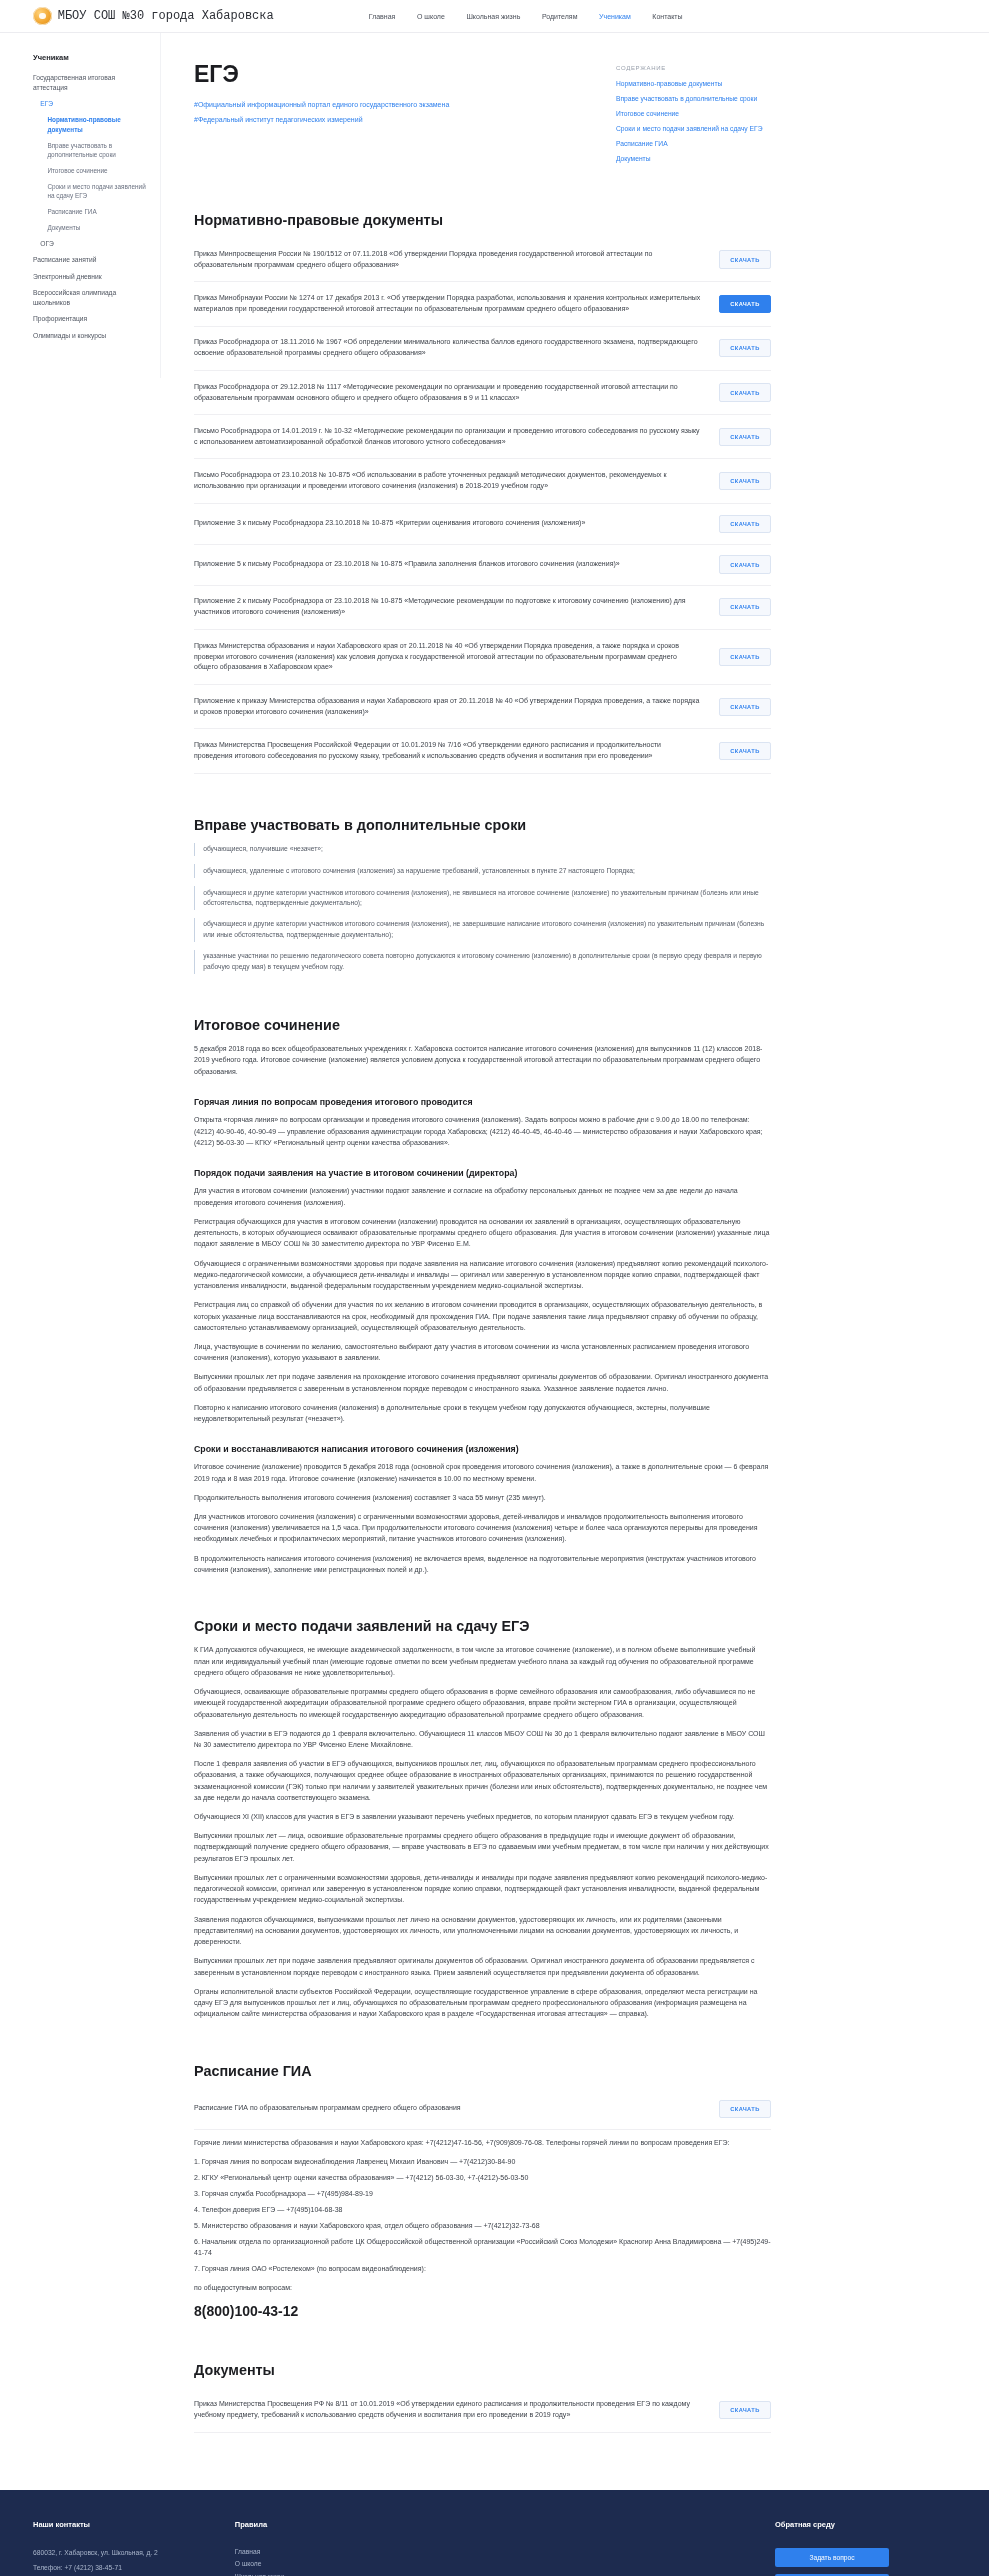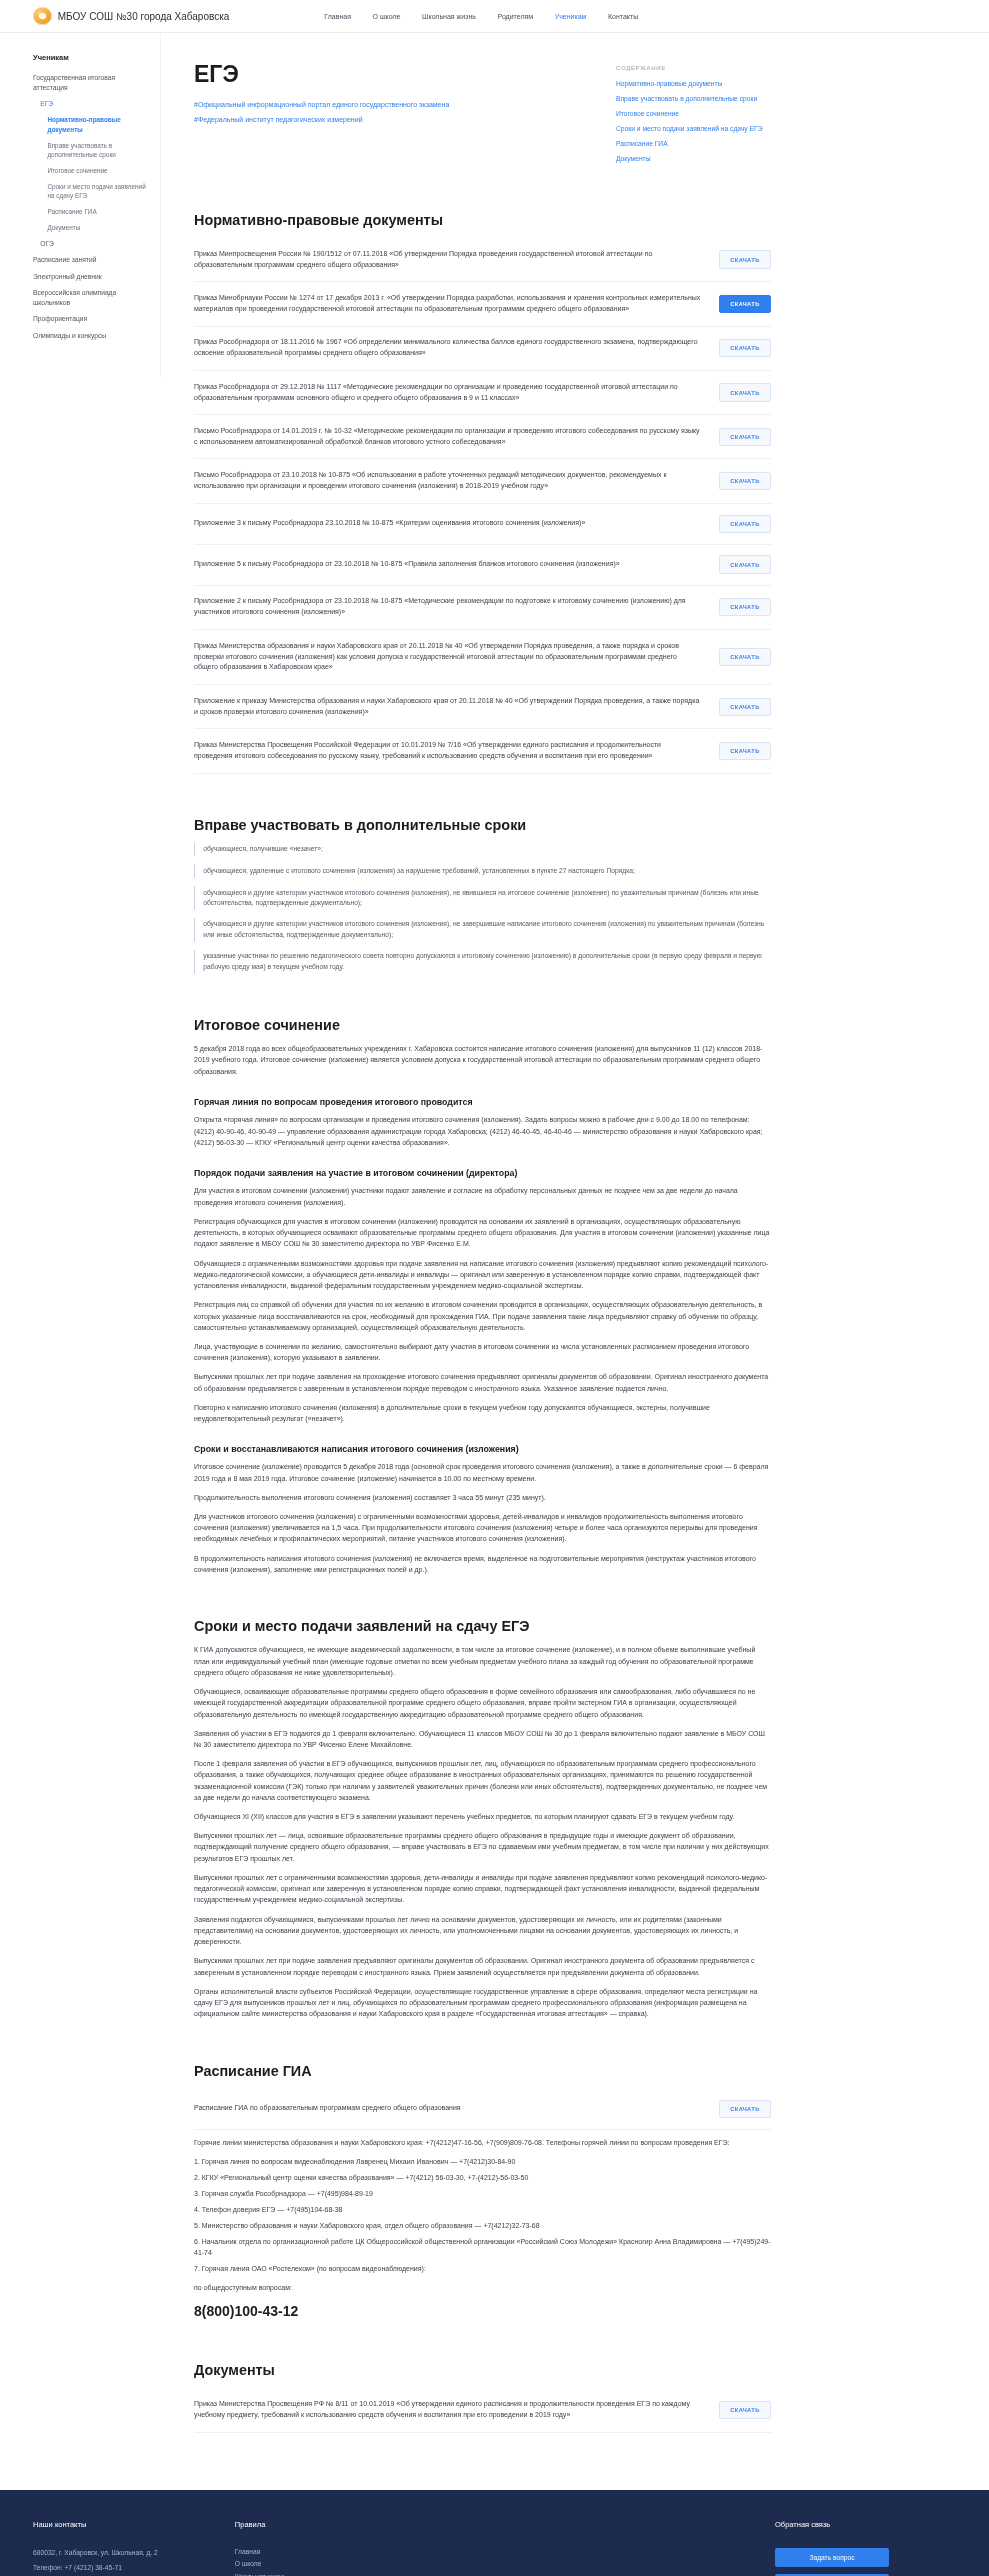--- a/index.html
+++ b/index.html
@@ -6,21 +6,21 @@
   html, body { margin:0; padding:0; }
   body { width:989px; background:#ffffff; color:#333; font-family:"Liberation Sans","DejaVu Sans",sans-serif; }
 
   
   header { height:33px; display:flex; align-items:center; padding:0 25px 0 33px; border-bottom:0.5px solid #ececf0; background:#fff; }
   .brand { display:flex; align-items:center; gap:6.2px; cursor:pointer; }
   .logo { width:18.5px; height:18.5px; border-radius:50%; flex:none;
           background:radial-gradient(circle at 35% 32%, #ffd27a 0%, #f2a733 55%, #d98a12 100%);
           display:inline-flex; align-items:center; justify-content:center; box-shadow:0 0 0 1px #f6e3c2 inset; }
   .logo-in { width:6.7px; height:6.7px; border-radius:50%; background:#fff; opacity:.92; }
-  .brand-name { font-size:10px; color:#2c2f36; }
+  .brand-name { font-size:12px; color:#2c2f36;font-family:Liberation Mono, monospace; }
   .top-nav { display:flex; gap:21.6px; margin-left:95px; }
   .nav-item { font-size:7px; color:#4a4f59; cursor:pointer; white-space:nowrap; }
   .nav-item.active { color:#2f80ed; }
 
   
   .layout { display:flex; align-items:flex-start; }
   .sidebar { width:161px; flex:none; padding:19.6px 13.4px 31px 33px; border-right:0.5px solid #f1f2f5; font-size:6.7px; }
   .sb-root { font-weight:700; font-size:7.5px; color:#1f2127; margin-bottom:11.3px; cursor:pointer; }
   .sb-item { margin:6.7px 0; line-height:1.45; color:#4f5560; cursor:pointer; }
   .sb-item.lvl2 { padding-left:7.2px; }
@@ -50,21 +50,21 @@
   .doc-row.primary .btn-dl { background:#2f80ed; border-color:#2f80ed; color:#fff; }
 
   .quote { border-left:1px solid #c6d2e2; padding:1.5px 0 1.5px 8.2px; margin:8.2px 0; font-size:6.7px; line-height:1.55; color:#555b66; }
 
   .para { font-size:7px; line-height:1.62; color:#3a3f47; margin:7.7px 0; }
   .hotline-line { margin:4.6px 0; }
   .big-phone { font-size:14px; font-weight:700; color:#1c1d21; margin-top:9.3px; }
 
   
   footer { margin-top:57px; background:#1d2b4f; display:flex; gap:77px; padding:30px 33px 34px; }
-  .f-col h4 { color:#ffffff; font-size:7.5px; margin:0 0 19px; font-weight:400; }
+  .f-col h4 { color:#ffffff; font-size:7.5px; margin:0 0 19px; font-weight:700; }
   .f-line { color:#aab6cc; font-size:6.7px; margin:5.7px 0; line-height:1.5; }
   .f-link { display:block; color:#aab6cc; font-size:6.7px; margin:5.7px 0; cursor:pointer; text-decoration:none; }
   .f-col.feedback { margin-left:auto; margin-right:67px; }
   .f-btn { display:block; width:114px; padding:6.2px 0; margin:0 0 7.2px; background:#2f80ed; color:#fff; border:none;
            border-radius:2.1px; font-size:6.7px; cursor:pointer; font-family:inherit; }
 </style>
 </head>
 <body>
 
 <header>
@@ -295,21 +295,21 @@
     <h4>Правила</h4>
     <div>
 
     <a class="f-link">Главная</a>
         <a class="f-link">О школе</a>
         <a class="f-link">Школьная жизнь</a>
         <a class="f-link">Родителям</a>
       </div>
   </div>
   <div class="f-col feedback">
-    <h4>Обратная связь</h4>
+    <h4>Обратная среду</h4>
     <div>
 
     <button class="f-btn">Задать вопрос</button>
         <button class="f-btn">Написать нам</button>
       </div>
   </div>
 </footer>
 
 
 </body></html>

